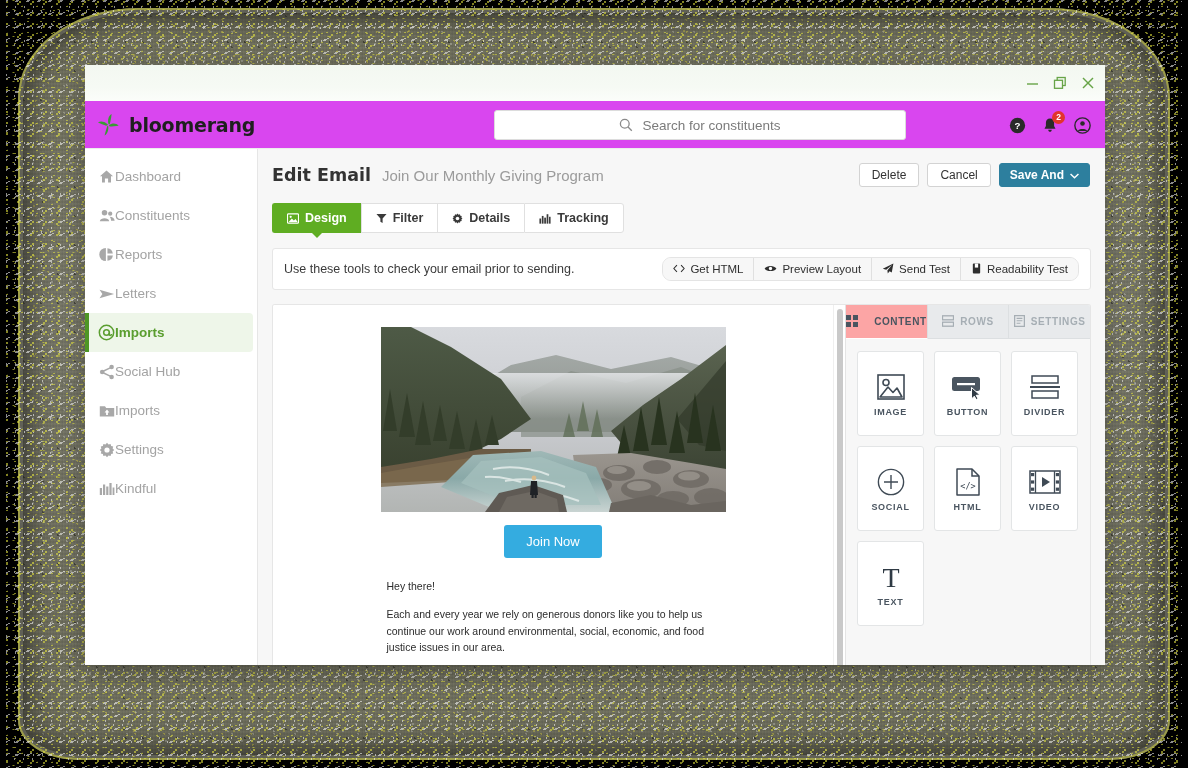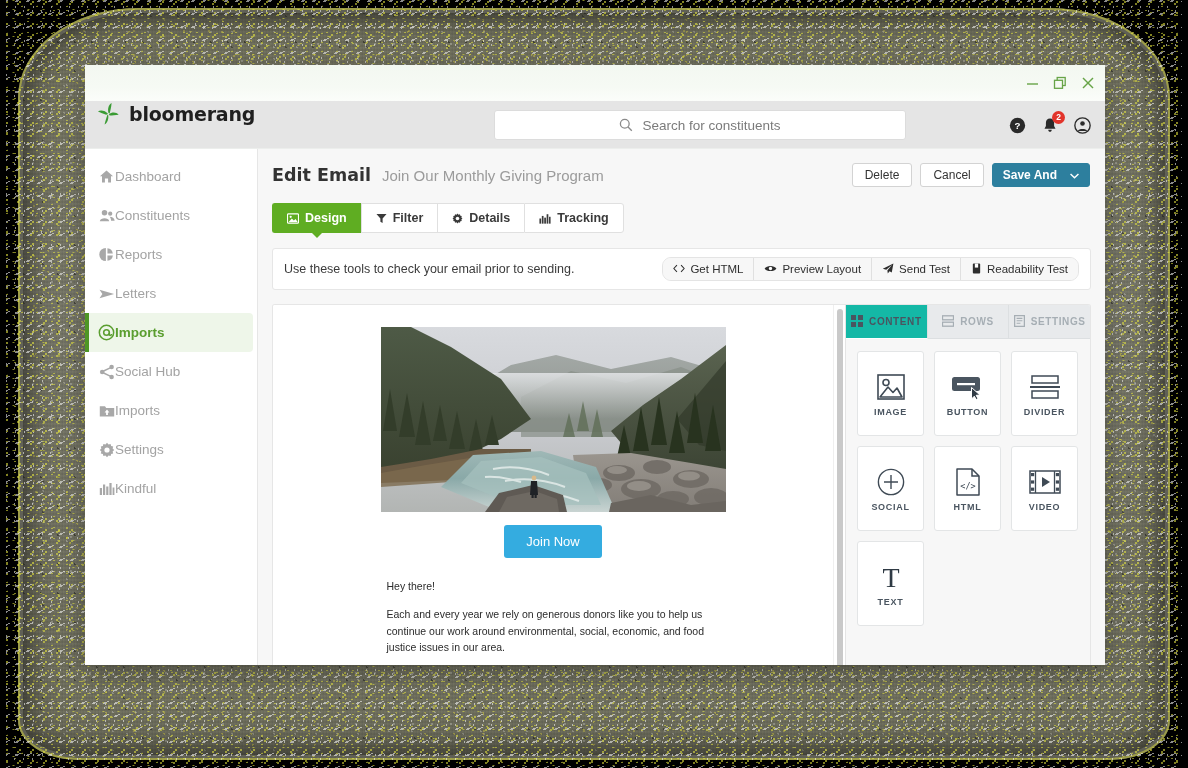--- a/index.html
+++ b/index.html
@@ -91,22 +91,22 @@
     background: linear-gradient(180deg, #f3f8f1 0%, #f6faf4 60%, #fbfdfa 100%);
     display:flex; align-items:center; justify-content:flex-end;
     padding-right: 10px; gap: 14px;
   }
   .winbtn { color:#67a447; font-size:15px; line-height:1; cursor:default; display:flex; align-items:center; }
   .winbtn svg { display:block; }
 
   
   .topbar {
     height: 48px;
-    background:#e5e5e5;
-    display:flex; align-items:flex-start;
+    background:#d946ef;
+    display:flex; align-items:center;
     position:relative;
     border-bottom: 1px solid #eceeec;
   }
   .logo-wrap { width:172px; display:flex; align-items:center; padding-left: 11px; gap:8px; }
   .logo-mark { width:25px; height:25px; flex:0 0 25px; }
   .logo-text { font-size:19px; font-weight:700; color:#1f1f1f; letter-spacing:-.2px; font-family:"DejaVu Sans", sans-serif;}
 
   .search-box {
     position:absolute; left:409px; top:9px;
     width:412px; height:30px;
@@ -163,21 +163,21 @@
   .page-head { display:flex; align-items:center; padding: 0 1px 0 0; }
   .page-title { font-size:17.5px; font-weight:700; color:#333; font-family:"DejaVu Sans", sans-serif; }
   .page-sub { font-size:15px; color:#9b9b9b; margin-left:11px; }
   .head-actions { margin-left:auto; display:flex; gap:8px; align-items:center; }
   .btn {
     border:1px solid #d3d3d3; background:#fff; color:#333;
     font-size:12px; border-radius:3px; height:24px; padding:0 12px;
     display:flex; align-items:center; cursor:pointer;
     font-family:"Liberation Sans", sans-serif;
   }
-  .btn-primary { background:#2d7f9e; border-color:#2d7f9e; color:#fff; font-weight:600; gap:13px; padding:0 10px; }
+  .btn-primary { background:#2d7f9e; border-color:#2d7f9e; color:#fff; font-weight:600; gap:6px; padding:0 10px; }
 
   
   .tabs { display:flex; margin-top: 16px; }
   .tab {
     height:30px; padding:0 14px;
     background:#fff; border:1px solid #e0e0e0; border-right:none;
     display:flex; align-items:center; gap:6px;
     font-size:12.5px; font-weight:700; color:#3a3a3a; cursor:pointer;
     position:relative;
   }
@@ -255,21 +255,21 @@
     display:flex; flex-direction:column;
   }
   .rtabs { display:flex; height:34px; }
   .rtab {
     flex:1; display:flex; align-items:center; justify-content:center; gap:6px;
     font-size:10px; font-weight:700; letter-spacing:.6px;
     color:#a6aeb4; background:#e8eaec; cursor:pointer;
     border-right:1px solid #dcdfe1; border-bottom:1px solid #dcdfe1;
   }
   .rtab:last-child { border-right:none; }
-  .rtab.active { background:#14b8a6; color:#4a5560; border-bottom-color:#fff; }
+  .rtab.active { background:#fca5a5; color:#4a5560; border-bottom-color:#fff;justify-content:space-between; }
 
   .tiles { padding: 12px 11px; display:flex; flex-wrap:wrap; gap:10px; }
   .tile {
     width: 67px; height: 85px;
     background:#fff; border:1px solid #e3e5e6; border-radius:3px;
     display:flex; flex-direction:column; align-items:center; justify-content:center;
     gap:4px; cursor:pointer;
   }
   .tile-label { font-size:9px; letter-spacing:.7px; color:#4a5560; font-weight:600; }
   .tile-ico { height:32px; display:flex; align-items:center; justify-content:center; color:#3f4a55; }

